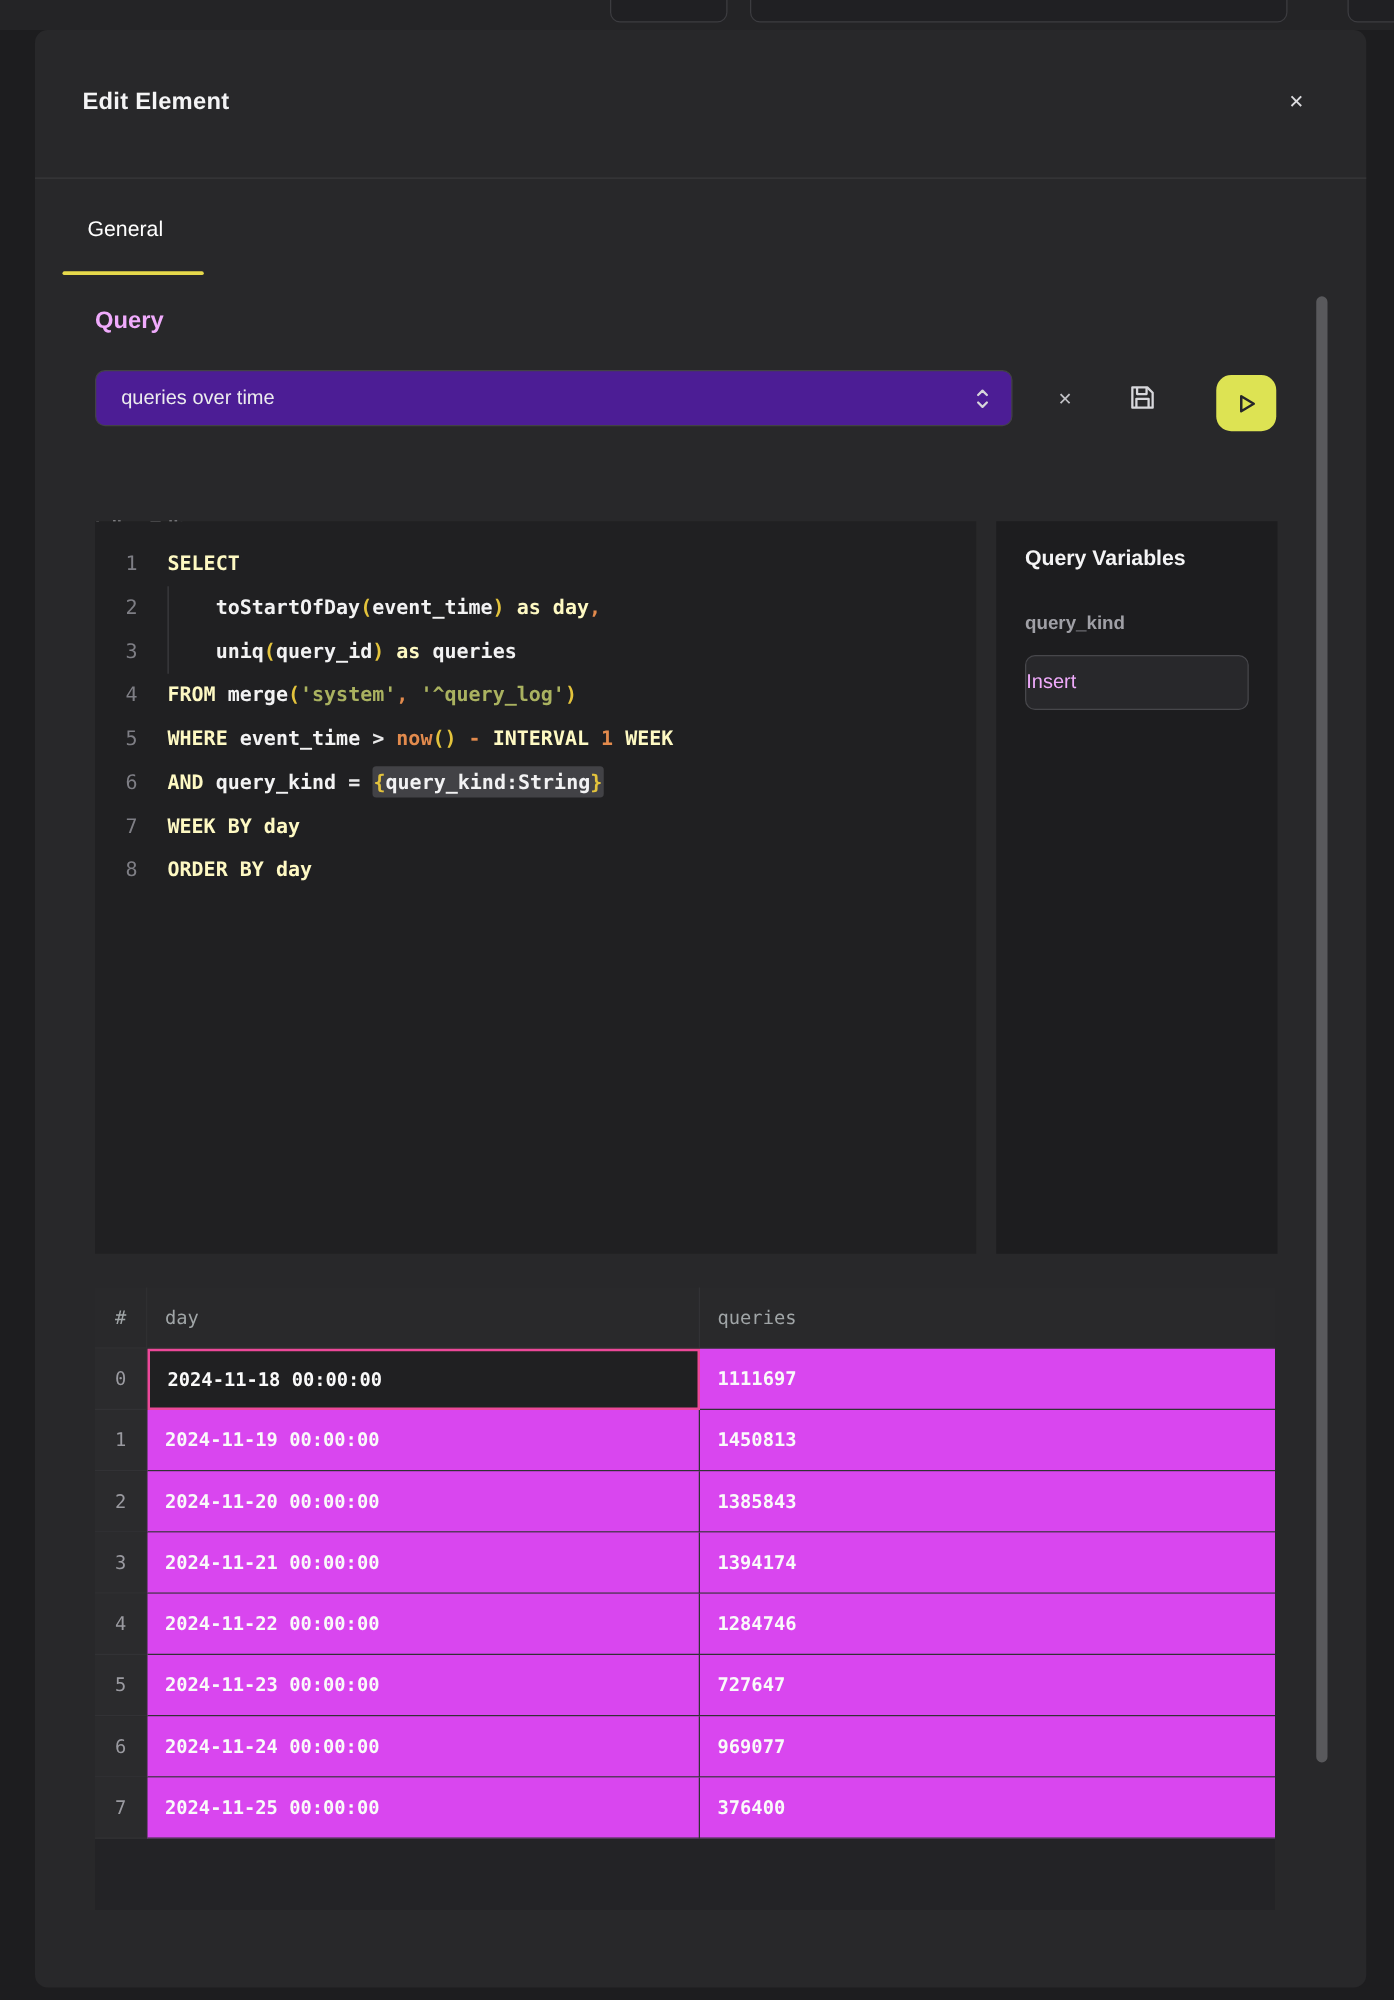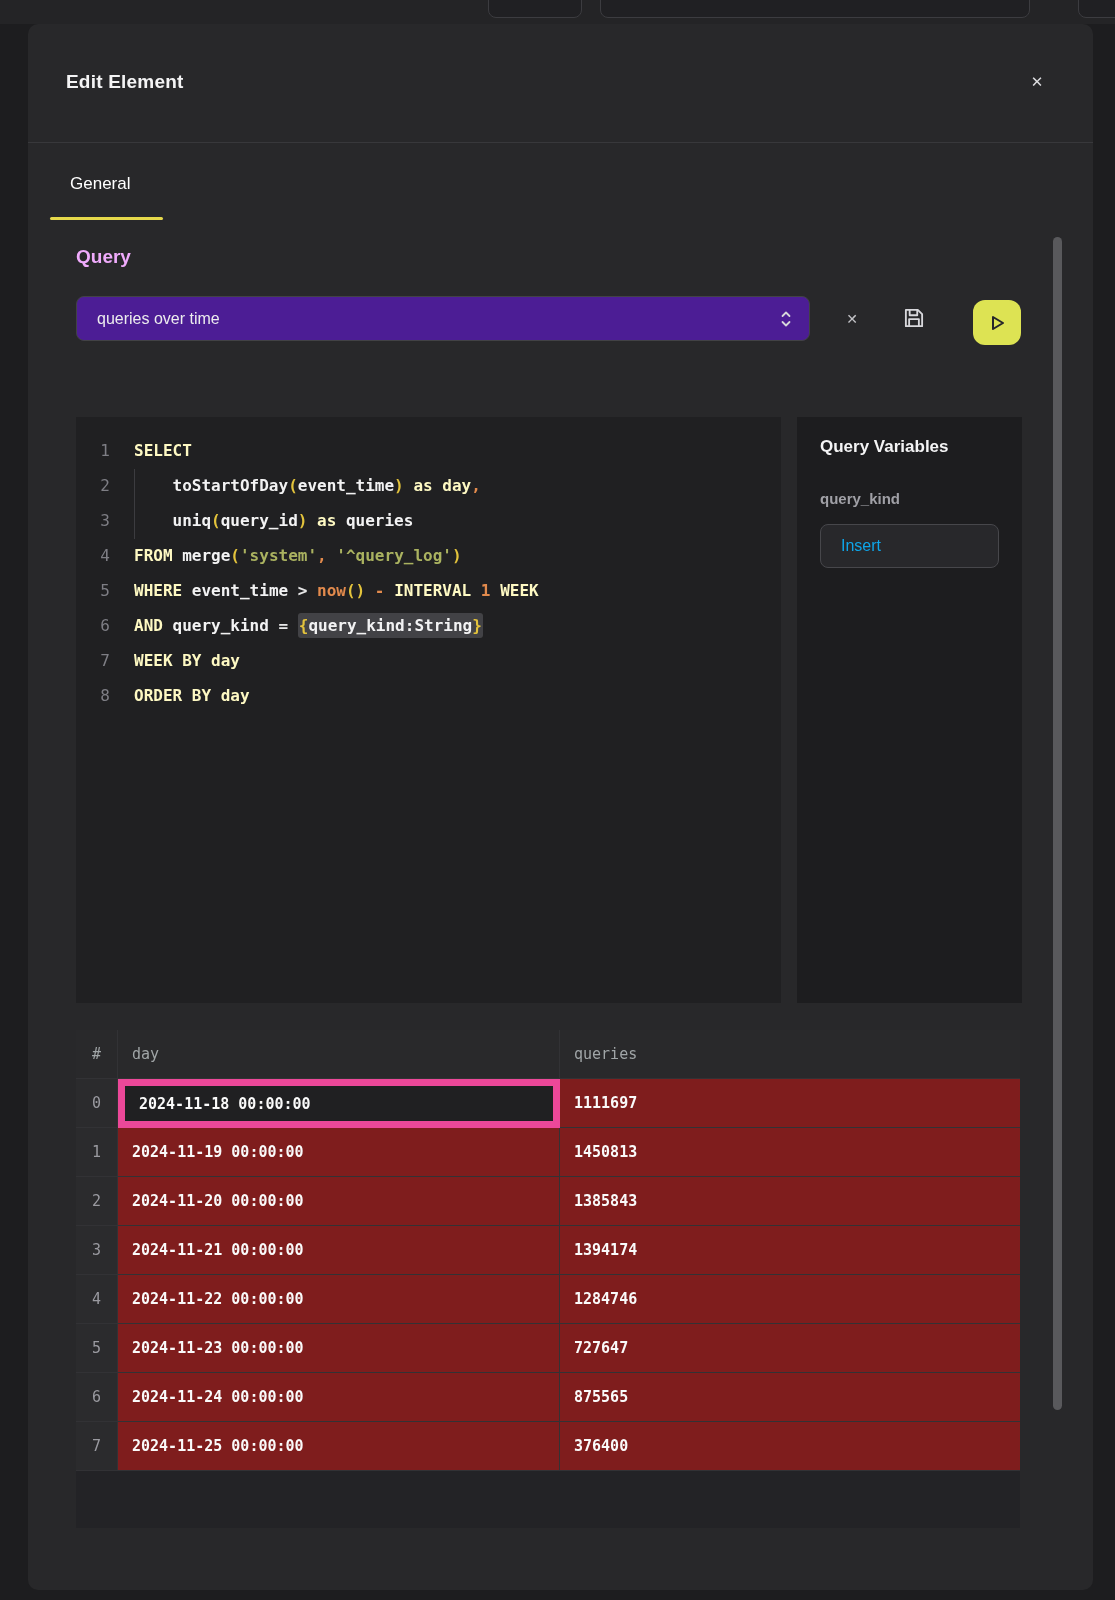--- a/index.html
+++ b/index.html
@@ -64,35 +64,35 @@
   .str { color:#aab260; }
   .or  { color:#e28a4d; }
   .tx  { color:#e8e8e9; }
   .ph  { background:#424246; border-radius:3px; padding:3px 1px; }
 
   .vars-panel { position:absolute; left:721px; top:0; width:225px; height:586px;
                 background:#1d1d1f; padding:20px 22px 0 23px; }
   .vars-heading { font-size:17px; font-weight:600; color:#f4f4f5; }
   .var-name { margin-top:33px; font-size:15px; font-weight:600; color:#a0a0a6; }
   .insert-btn { margin-top:17px; width:179px; height:44px; background:#28282b;
-                border:1px solid #47474b; border-radius:8px; color:#0ea5e9;
-                font-size:16px; display:flex; align-items:center; padding-left:20px; cursor:pointer; }
+                border:1px solid #47474b; border-radius:8px; color:#f0abfc;
+                font-size:16px; display:flex; align-items:center; cursor:pointer; }
 
   
   .results-table { position:absolute; left:48px; top:1006px; width:944px;
                    font-family:"DejaVu Sans Mono", monospace; font-size:15px; }
   .t-row { display:flex; height:49px; }
   .t-cell { border-bottom:1px solid #323235; border-right:1px solid #323235;
             display:flex; align-items:center; }
   .c-idx { width:42px; justify-content:center; background:#2b2b2d; color:#9a9aa0; }
   .c-day { width:442px; padding-left:14px; }
   .c-q   { flex:1; padding-left:14px; border-right:none; }
   .t-head .t-cell { background:#29292b; color:#a0a5a7; }
-  .t-body .c-day, .t-body .c-q { background:#7f1d1d; color:#fafafa; font-weight:bold; }
-  .t-cell.selected { border:7px solid #ec4899; background:#202022; }
+  .t-body .c-day, .t-body .c-q { background:#d946ef; color:#fafafa; font-weight:bold; }
+  .t-cell.selected { border:2px solid #ec4899; background:#202022; }
   .t-footer { height:57px; background:#232326; }
 
   .scroll-thumb { position:absolute; left:1025px; top:213px; width:9px; height:1173px;
                   background:#59595c; border-radius:5px; cursor:pointer; }
 </style>
 </head>
 <body>
 
 <div class="top-strip">
   <div class="bg-ctl c1"></div>
@@ -192,21 +192,21 @@
           <div class="t-cell c-q">1284746</div>
         </div>
         <div class="t-row">
           <div class="t-cell c-idx">5</div>
           <div class="t-cell c-day">2024-11-23 00:00:00</div>
           <div class="t-cell c-q">727647</div>
         </div>
         <div class="t-row">
           <div class="t-cell c-idx">6</div>
           <div class="t-cell c-day">2024-11-24 00:00:00</div>
-          <div class="t-cell c-q">875565</div>
+          <div class="t-cell c-q">969077</div>
         </div>
         <div class="t-row">
           <div class="t-cell c-idx">7</div>
           <div class="t-cell c-day">2024-11-25 00:00:00</div>
           <div class="t-cell c-q">376400</div>
         </div>
       </div>
     <div class="t-footer"></div>
   </div>
 

